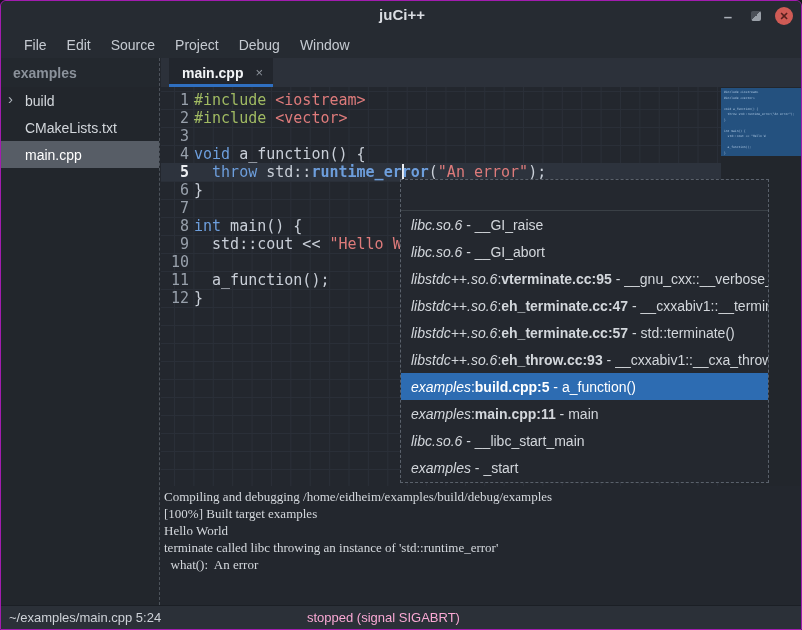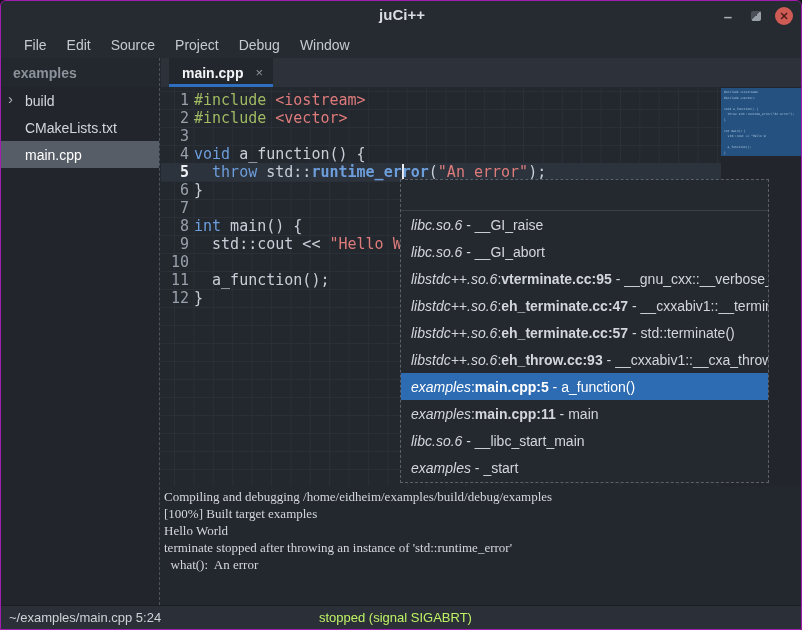--- a/index.html
+++ b/index.html
@@ -79,21 +79,21 @@
   .popup-row .loc { font-weight:bold; }
   
   .terminal { position:absolute; left:160px; top:485px; width:642px; height:119px;
     background:#23272e; font-family:"DejaVu Sans Mono", monospace; font-size:13px;
     line-height:17px; color:#d4d8dd; padding:2px 0 0 3px; overflow:hidden; }
   .term-line { white-space:pre;font-family:Liberation Serif, serif; }
   
   .statusbar { position:absolute; left:0; top:604px; width:802px; height:24px;
     background:#2b3038; border-top:1px solid #1b1f25; }
   .status-left { position:absolute; left:8px; top:4px; color:#ced2d8; font-size:13px; }
-  .status-center { position:absolute; left:318px; top:4px; color:#bef264; font-size:13px; }
+  .status-center { position:absolute; left:306px; top:4px; color:#f9a8d4; font-size:13px; }
   .bottom-edge { position:absolute; left:0; top:628px; width:802px; height:2px; background:#1b1f24; }
 </style>
 </head>
 <body>
 
 <div id="app">
 
   <div class="titlebar">
     <div class="title">juCi++</div>
     <div class="winbtns">
@@ -171,32 +171,32 @@
 
   <div class="popup">
     <div class="popup-entry"></div>
     <div id="popuplist">
         <div class="popup-row"><span class="lib">libc.so.6</span> - <span>__GI_raise</span></div>
         <div class="popup-row"><span class="lib">libc.so.6</span> - <span>__GI_abort</span></div>
         <div class="popup-row"><span class="lib">libstdc++.so.6</span>:<span class="loc">vterminate.cc:95</span> - <span>__gnu_cxx::__verbose_terminate_handler()</span></div>
         <div class="popup-row"><span class="lib">libstdc++.so.6</span>:<span class="loc">eh_terminate.cc:47</span> - <span>__cxxabiv1::__terminate(void (*)())</span></div>
         <div class="popup-row"><span class="lib">libstdc++.so.6</span>:<span class="loc">eh_terminate.cc:57</span> - <span>std::terminate()</span></div>
         <div class="popup-row"><span class="lib">libstdc++.so.6</span>:<span class="loc">eh_throw.cc:93</span> - <span>__cxxabiv1::__cxa_throw</span></div>
-        <div class="popup-row selected"><span class="lib">examples</span>:<span class="loc">main.cpp:5</span> - <span>a_function()</span></div>
+        <div class="popup-row selected"><span class="lib">examples</span>:<span class="loc">build.cpp:5</span> - <span>a_function()</span></div>
         <div class="popup-row"><span class="lib">examples</span>:<span class="loc">main.cpp:11</span> - <span>main</span></div>
         <div class="popup-row"><span class="lib">libc.so.6</span> - <span>__libc_start_main</span></div>
         <div class="popup-row"><span class="lib">examples</span> - <span>_start</span></div>
       </div>
   </div>
 
   <div class="terminal" id="terminal">
       <div class="term-line">Compiling and debugging /home/eidheim/examples/build/debug/examples</div>
       <div class="term-line">[100%] Built target examples</div>
       <div class="term-line">Hello World</div>
-      <div class="term-line">terminate stopped after throwing an instance of 'std::runtime_error'</div>
+      <div class="term-line">terminate called libc throwing an instance of 'std::runtime_error'</div>
       <div class="term-line">  what():  An error</div>
     </div>
 
   <div class="statusbar">
     <div class="status-left">~/examples/main.cpp 5:24</div>
     <div class="status-center">stopped (signal SIGABRT)</div>
   </div>
   <div class="bottom-edge"></div>
 
 </div>

